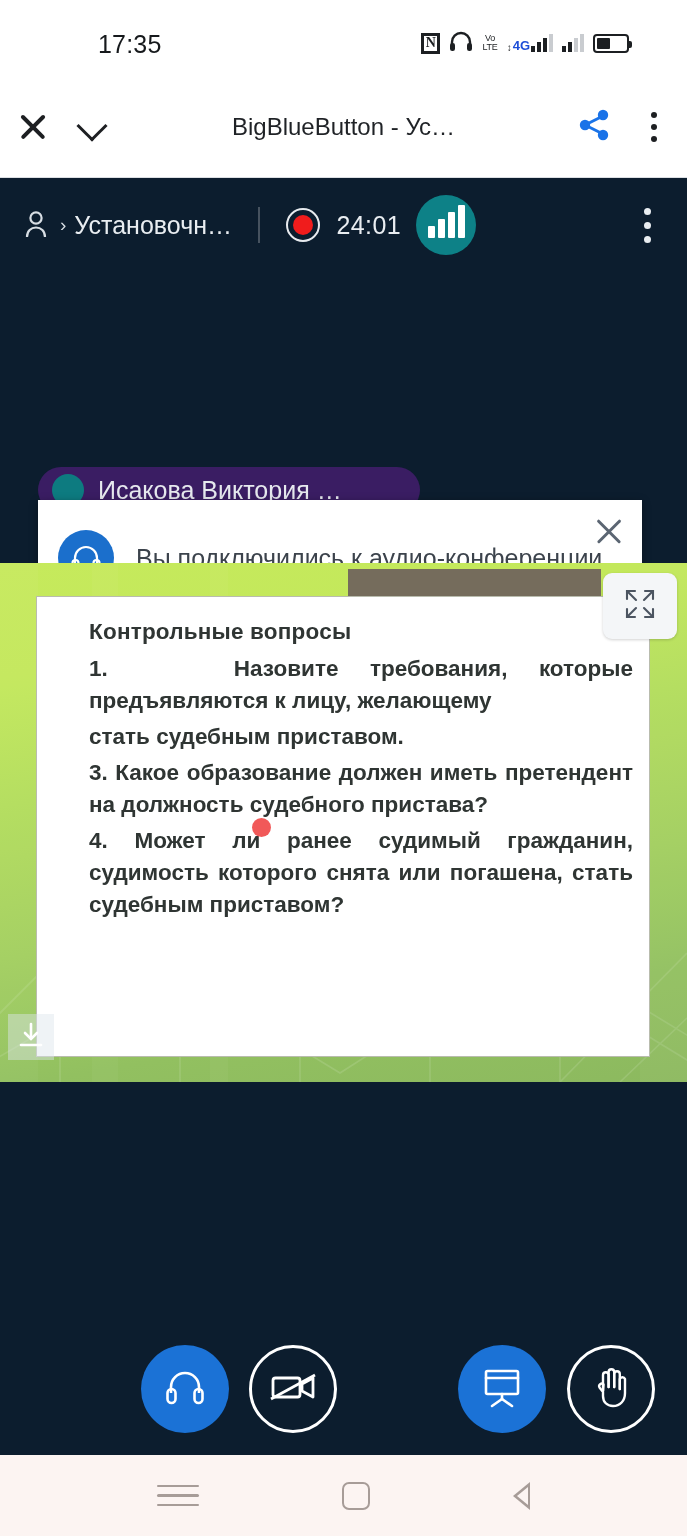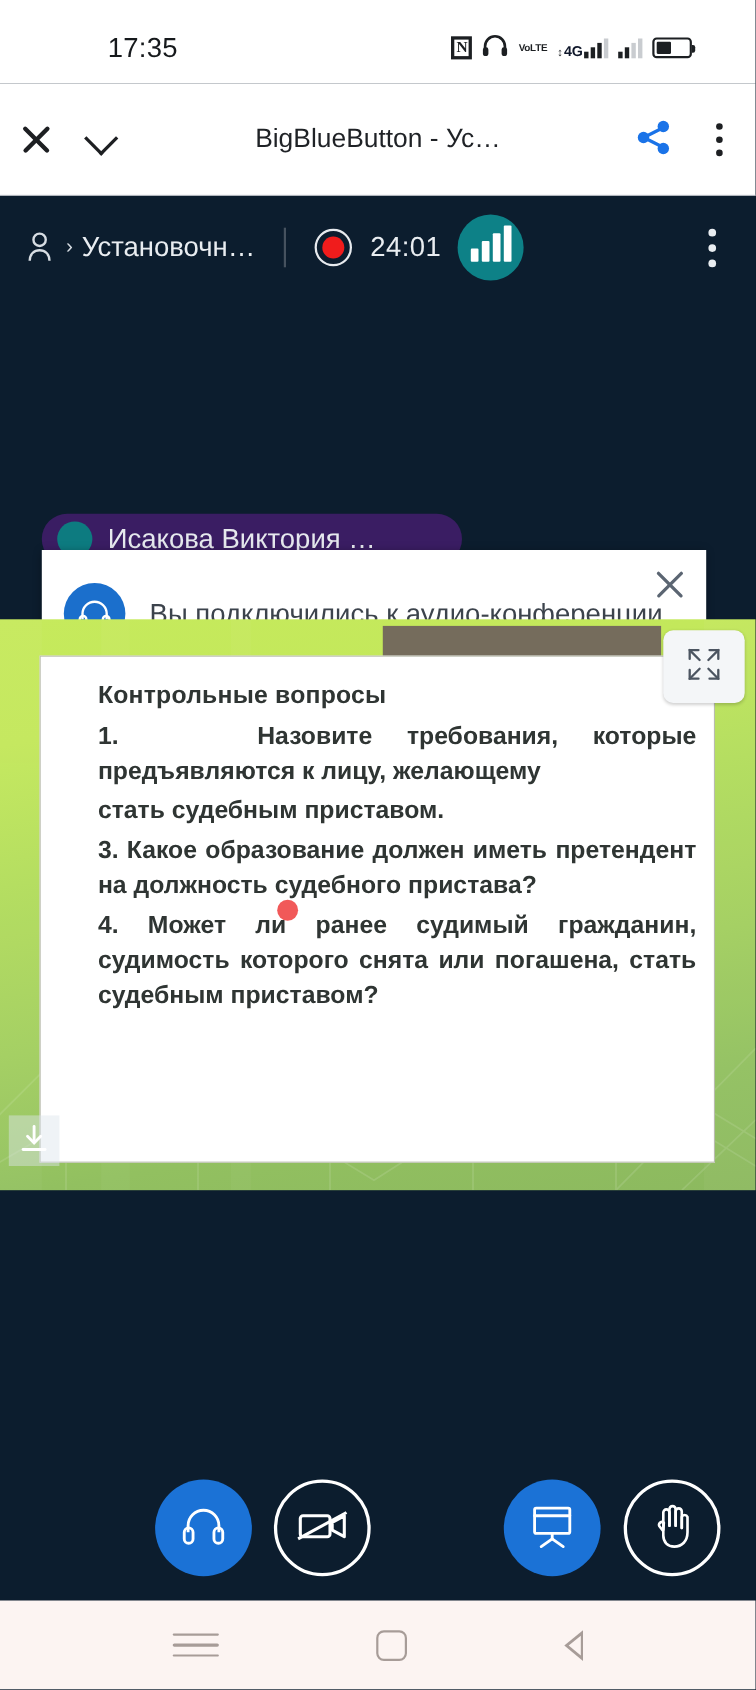--- a/index.html
+++ b/index.html
@@ -26,29 +26,29 @@
     display:flex; align-items:center; gap:9px;
   }
 
   .nfc-box {
     width:19px; height:21px; border:3px solid #1c1f22;
     display:flex; align-items:center; justify-content:center;
     font-size:14px; font-weight:bold; color:#1c1f22; line-height:1;
     font-family:"Liberation Serif", serif;
   }
   .volte {
-    display:flex; flex-direction:row; align-items:center;
-    font-size:9px; font-weight:bold; color:#1c1f22; line-height:9px;
+    display:flex; flex-direction:column; align-items:center;
+    font-size:9px; font-weight:normal; color:#1c1f22; line-height:9px;
     letter-spacing:-0.2px;
   }
   .sig-group { display:flex; align-items:flex-end; gap:2px; }
   .sig-group i { display:block; width:4px; background:#1c1f22; }
   .sig-group i.dim { background:#c9ccd0; }
   .g4-wrap { display:flex; align-items:flex-end; gap:1px; }
-  .g4-label { font-size:13px; font-weight:bold; color:#0f172a; line-height:12px; }
+  .g4-label { font-size:13px; font-weight:bold; color:#1d4ed8; line-height:12px; }
   .updown { font-size:10px; line-height:8px; color:#1c1f22; }
   .battery {
     width:36px; height:19px; border:2.5px solid #1c1f22; border-radius:4px;
     position:relative; display:flex; align-items:center; padding:2px;
   }
   .battery:after {
     content:""; position:absolute; right:-5px; top:5px;
     width:3px; height:7px; background:#1c1f22; border-radius:0 2px 2px 0;
   }
   .battery span { display:block; height:100%; background:#1c1f22; border-radius:1px; }

